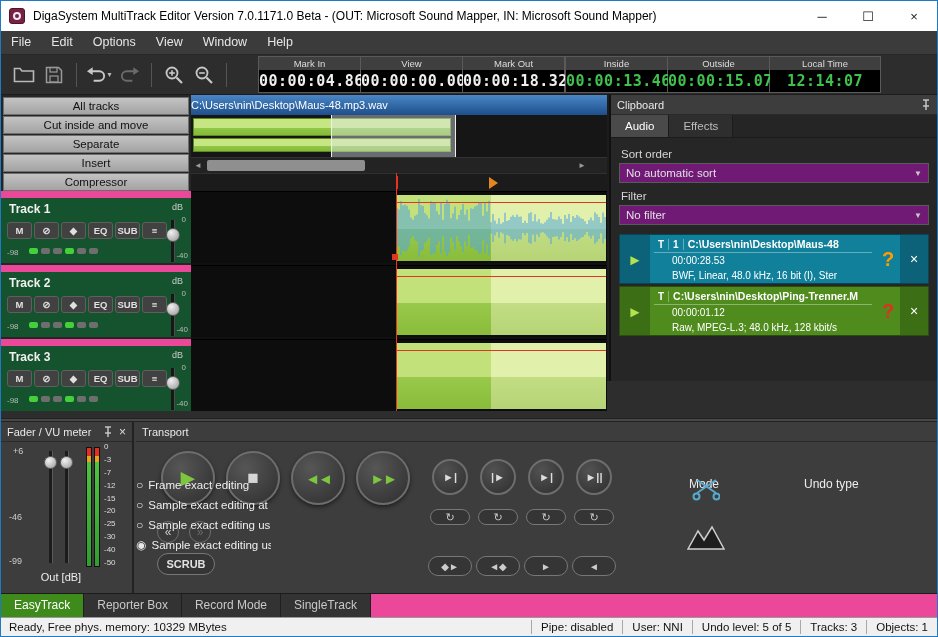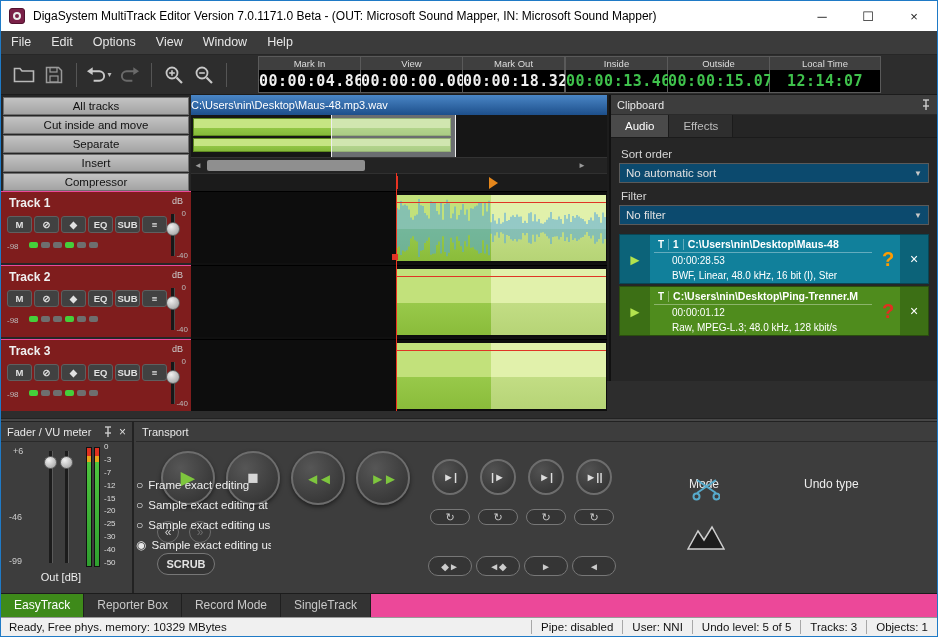--- a/index.html
+++ b/index.html
@@ -24,21 +24,21 @@
   .time-panel:last-child{border-right:none;}
   .time-panel.wide{width:110px;}
   .time-label{height:13px;background:#3f3f3f;color:#ddd;font-size:9.5px;text-align:center;line-height:13px;}
   .time-value{height:22px;background:#000;color:#efefef;font-family:"DejaVu Sans Mono",monospace;font-weight:bold;font-size:15px;text-align:center;line-height:22px;letter-spacing:.5px;}
   .time-green .time-value{color:#3fc24c;}
   
   .main{position:absolute;top:94px;left:0;right:0;height:286px;background:#1c1c1c;}
   .left-col{position:absolute;left:0;top:0;width:190px;bottom:0;background:#262626;}
   .tool-stack{position:absolute;left:2px;top:2px;width:186px;}
   .gray-btn{height:18px;margin-bottom:1px;background:linear-gradient(#c3c3c3,#a3a3a3);border:1px solid #6e6e6e;box-sizing:border-box;font-size:11.5px;color:#111;text-align:center;line-height:16px;}
-  .track-panel{position:absolute;left:0;width:190px;height:72px;background:#7f1d1d;border-top:1px solid #ec4899;box-sizing:border-box;}
+  .track-panel{position:absolute;left:0;width:190px;height:72px;background:#14532d;border-top:7px solid #ec4899;box-sizing:border-box;}
   .track-name{position:absolute;left:8px;top:4px;font-size:12px;font-weight:bold;color:#f0f0f0;}
   .db-label{position:absolute;right:8px;top:4px;font-size:9px;color:#ccc;}
   .db-zero{position:absolute;right:5px;top:17px;font-size:8px;color:#bbb;}
   .db-min{position:absolute;right:3px;bottom:3px;font-size:8px;color:#bbb;}
   .fader-min{position:absolute;left:6px;top:50px;font-size:8px;color:#bbb;}
   .track-btns{position:absolute;left:6px;top:24px;display:flex;gap:2px;}
   .tbtn{width:25px;height:17px;background:#414141;border:1px solid #5f5f5f;border-radius:3px;box-sizing:border-box;color:#e0e0e0;font-size:9.5px;font-weight:bold;display:flex;align-items:center;justify-content:center;}
   .track-groove{position:absolute;left:170px;top:22px;width:3px;height:42px;background:#171717;border-right:1px solid #4c4c4c;}
   .track-knob{position:absolute;left:165px;top:30px;width:12px;height:12px;border-radius:50%;background:radial-gradient(circle at 35% 30%,#f0f0f0,#969696);border:1px solid #5c5c5c;}
   .track-leds{position:absolute;left:28px;top:50px;display:flex;gap:3px;align-items:center;}
@@ -67,21 +67,21 @@
   .clipboard{position:absolute;left:608px;top:0;right:0;bottom:0;background:#262626;border-left:2px solid #111;box-sizing:border-box;}
   .panel-header{height:20px;background:#3d3d3d;border-bottom:1px solid #2a2a2a;display:flex;align-items:center;padding:0 6px;font-size:11px;color:#e8e8e8;box-sizing:border-box;}
   .panel-header .ph-title{flex:1;}
   .ph-icon{margin-left:6px;display:flex;align-items:center;}
   .ph-close{margin-left:6px;color:#ddd;font-size:12px;line-height:1;}
   .clip-tabs{height:22px;background:#252525;display:flex;border-bottom:1px solid #1b1b1b;}
   .clip-tab{padding:0 14px;font-size:11.5px;color:#bdbdbd;line-height:22px;background:#2e2e2e;border-right:1px solid #1b1b1b;}
   .clip-tab.active{background:#4a4a4a;color:#fff;}
   .clip-body{padding:8px;}
   .field-label{font-size:11.5px;color:#d6d6d6;margin:2px 0 3px 2px;}
-  .dropdown{height:20px;background:#0c4a6e;border:1px solid #5a5a5a;box-sizing:border-box;display:flex;align-items:center;padding:0 6px;margin-bottom:7px;}
+  .dropdown{height:20px;background:#701a75;border:1px solid #5a5a5a;box-sizing:border-box;display:flex;align-items:center;padding:0 6px;margin-bottom:7px;}
   .dropdown .dd-value{flex:1;font-size:11.5px;color:#e0e0e0;white-space:nowrap;overflow:hidden;}
   .dropdown .dd-caret{font-size:8px;color:#c8c8c8;}
   .clip-items{margin-top:9px;}
   .clip-item{display:grid;grid-template-columns:30px 1fr 24px 28px;height:50px;margin-bottom:2px;color:#fff;border:1px solid rgba(0,0,0,.45);box-sizing:border-box;}
   .clip-play{display:flex;align-items:center;justify-content:center;font-size:15px;color:#b3e34e;}
   .clip-content{padding:1px 4px;overflow:hidden;}
   .clip-row1{display:flex;align-items:center;height:16px;border-bottom:1px solid rgba(255,255,255,.35);}
   .clip-type,.clip-index{font-size:10px;font-weight:bold;padding:0 4px;border-right:1px solid rgba(255,255,255,.35);}
   .clip-index:empty{display:none;border:none;padding:0;}
   .clip-path{font-size:10.5px;font-weight:bold;margin-left:4px;white-space:nowrap;overflow:hidden;}

